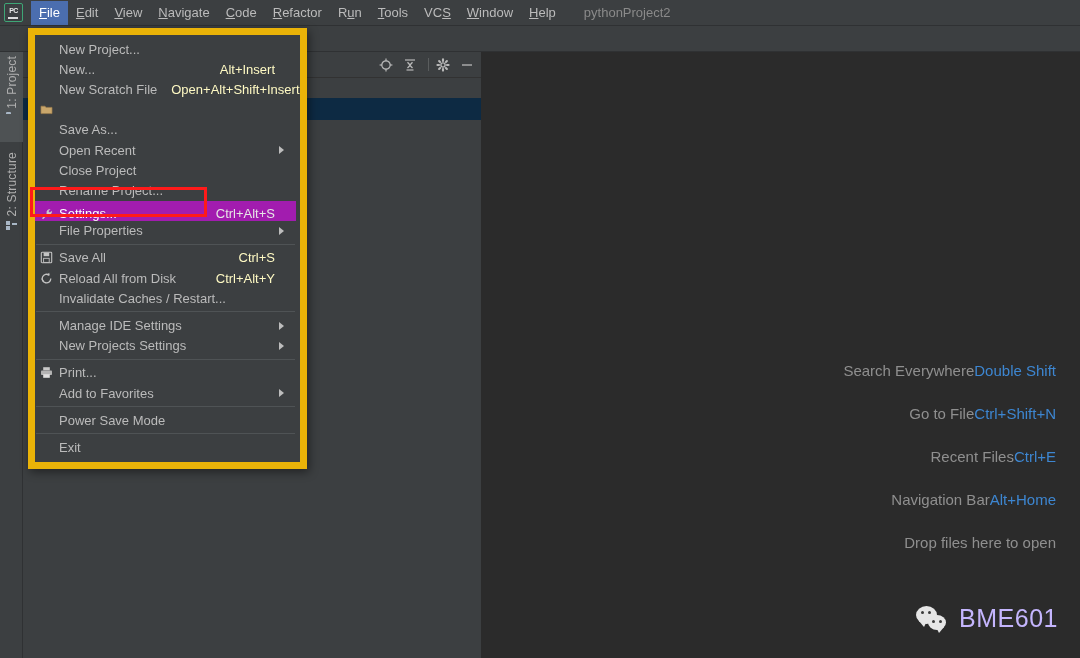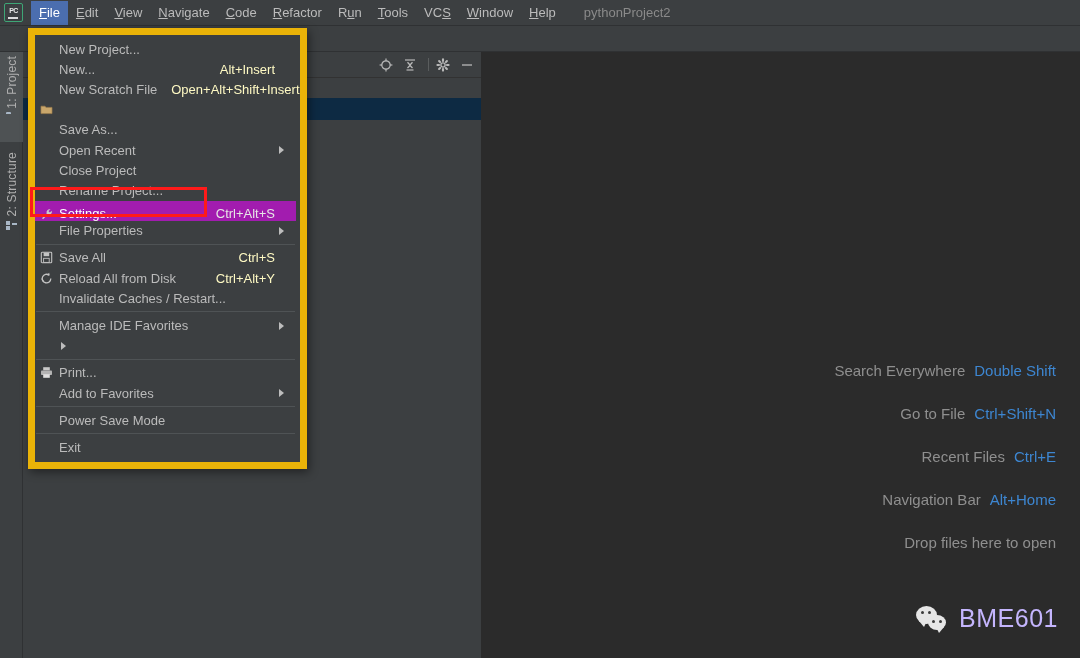--- a/index.html
+++ b/index.html
@@ -103,21 +103,21 @@
   .hints{
     position:absolute;right:24px;top:310px;width:420px;
     display:flex;flex-direction:column;align-items:flex-end;
   }
   .hint-row{
     display:flex;align-items:baseline;justify-content:center;
     margin-bottom:26px;white-space:nowrap;
   }
   .hint-row:last-child{margin-bottom:0;}
   .hint-label{font-size:15px;color:#8f8f8f;}
-  .hint-key{font-size:15px;color:#3d86d1;margin-left:9px;}
+  .hint-key{font-size:15px;color:#3d86d1;}
 
   
   .watermark{
     position:absolute;right:22px;bottom:25px;
     display:flex;align-items:center;
   }
   .wechat{position:relative;width:34px;height:26px;margin-right:9px;}
   .wechat .b1,.wechat .b2{
     position:absolute;background:#e6e6e6;border-radius:50%;
   }
@@ -396,27 +396,28 @@
         <span class="mi-arrow"></span>
       </div>
       <div class="mrow">
         <span class="mi-icon"></span>
         <span class="mi-label">Invalidate Caches / Restart...</span>
         <span class="mi-arrow"></span>
       </div>
       <div class="msep"></div>
       <div class="mrow">
         <span class="mi-icon"></span>
-        <span class="mi-label">Manage IDE Favorites</span>
+        <span class="mi-label">Manage IDE Settings</span>
         <span class="mi-arrow">
           <span class="arrowg"></span>
         </span>
       </div>
       <div class="mrow">
         <span class="mi-icon"></span>
+        <span class="mi-label">New Projects Settings</span>
         <span class="mi-arrow">
           <span class="arrowg"></span>
         </span>
       </div>
       <div class="msep"></div>
       <div class="mrow">
         <span class="mi-icon">
           <svg width="13" height="13" viewBox="0 0 13 13" class="g">
             <rect x="3.2" y="1.2" width="6.6" height="3.2" fill="#c9c9c9"></rect>
             <rect x="1" y="4.4" width="11" height="4.6" rx="0.8" fill="#b4b4b4"></rect>

